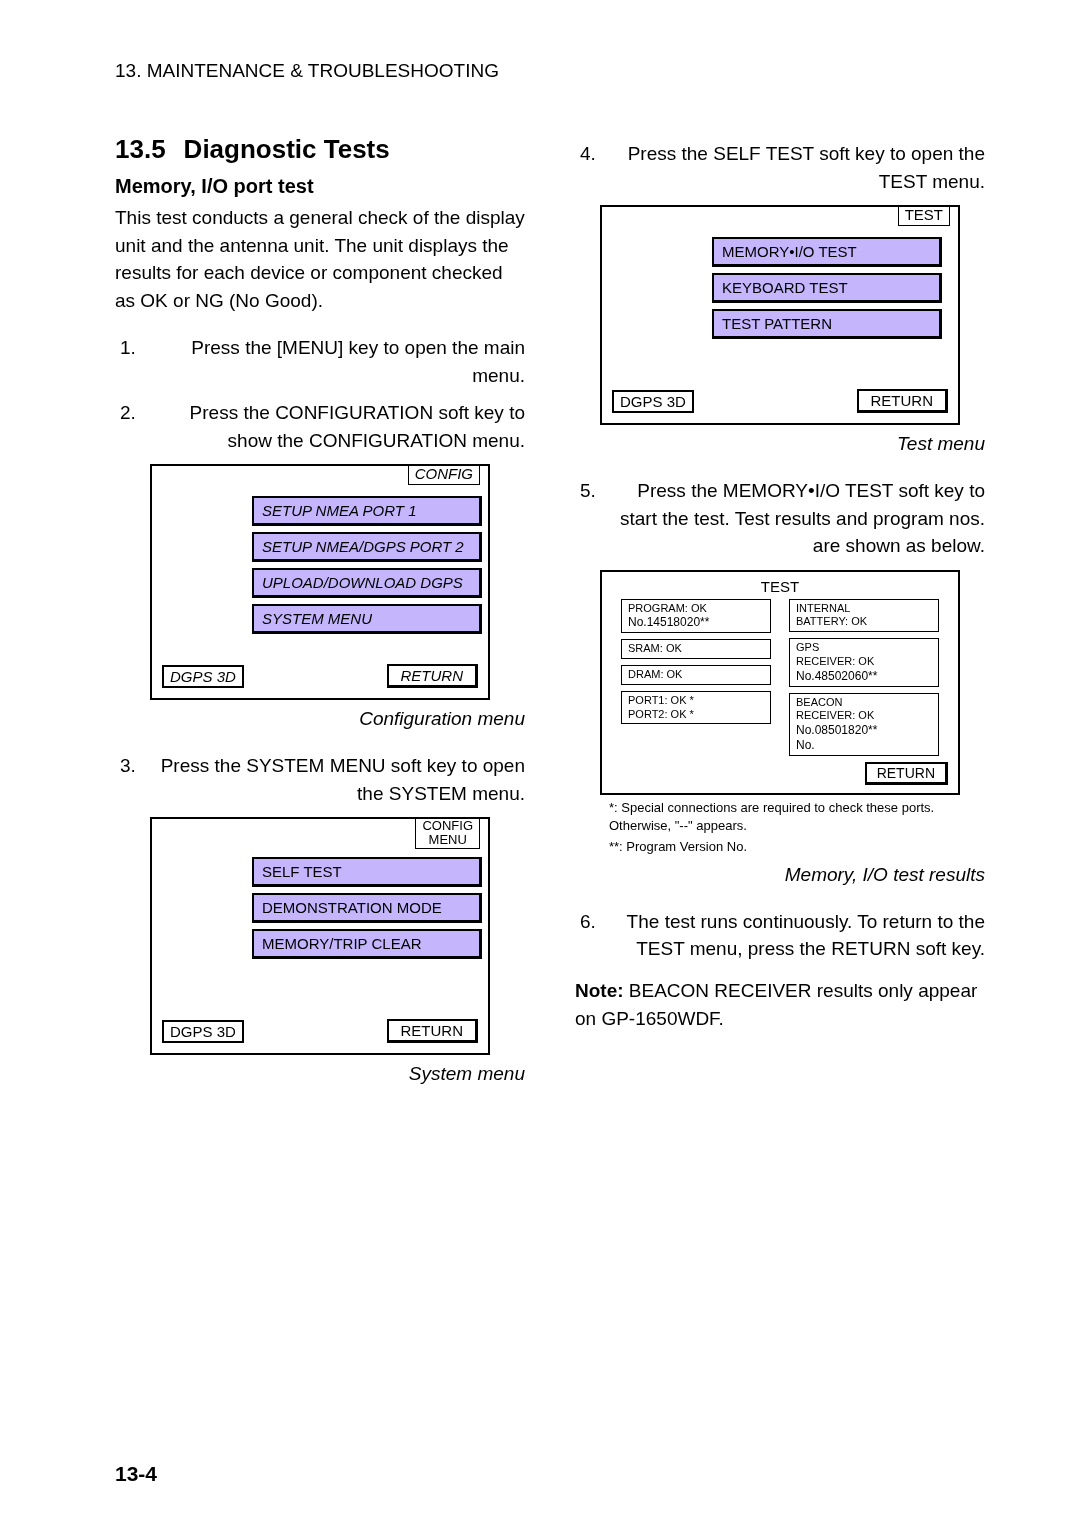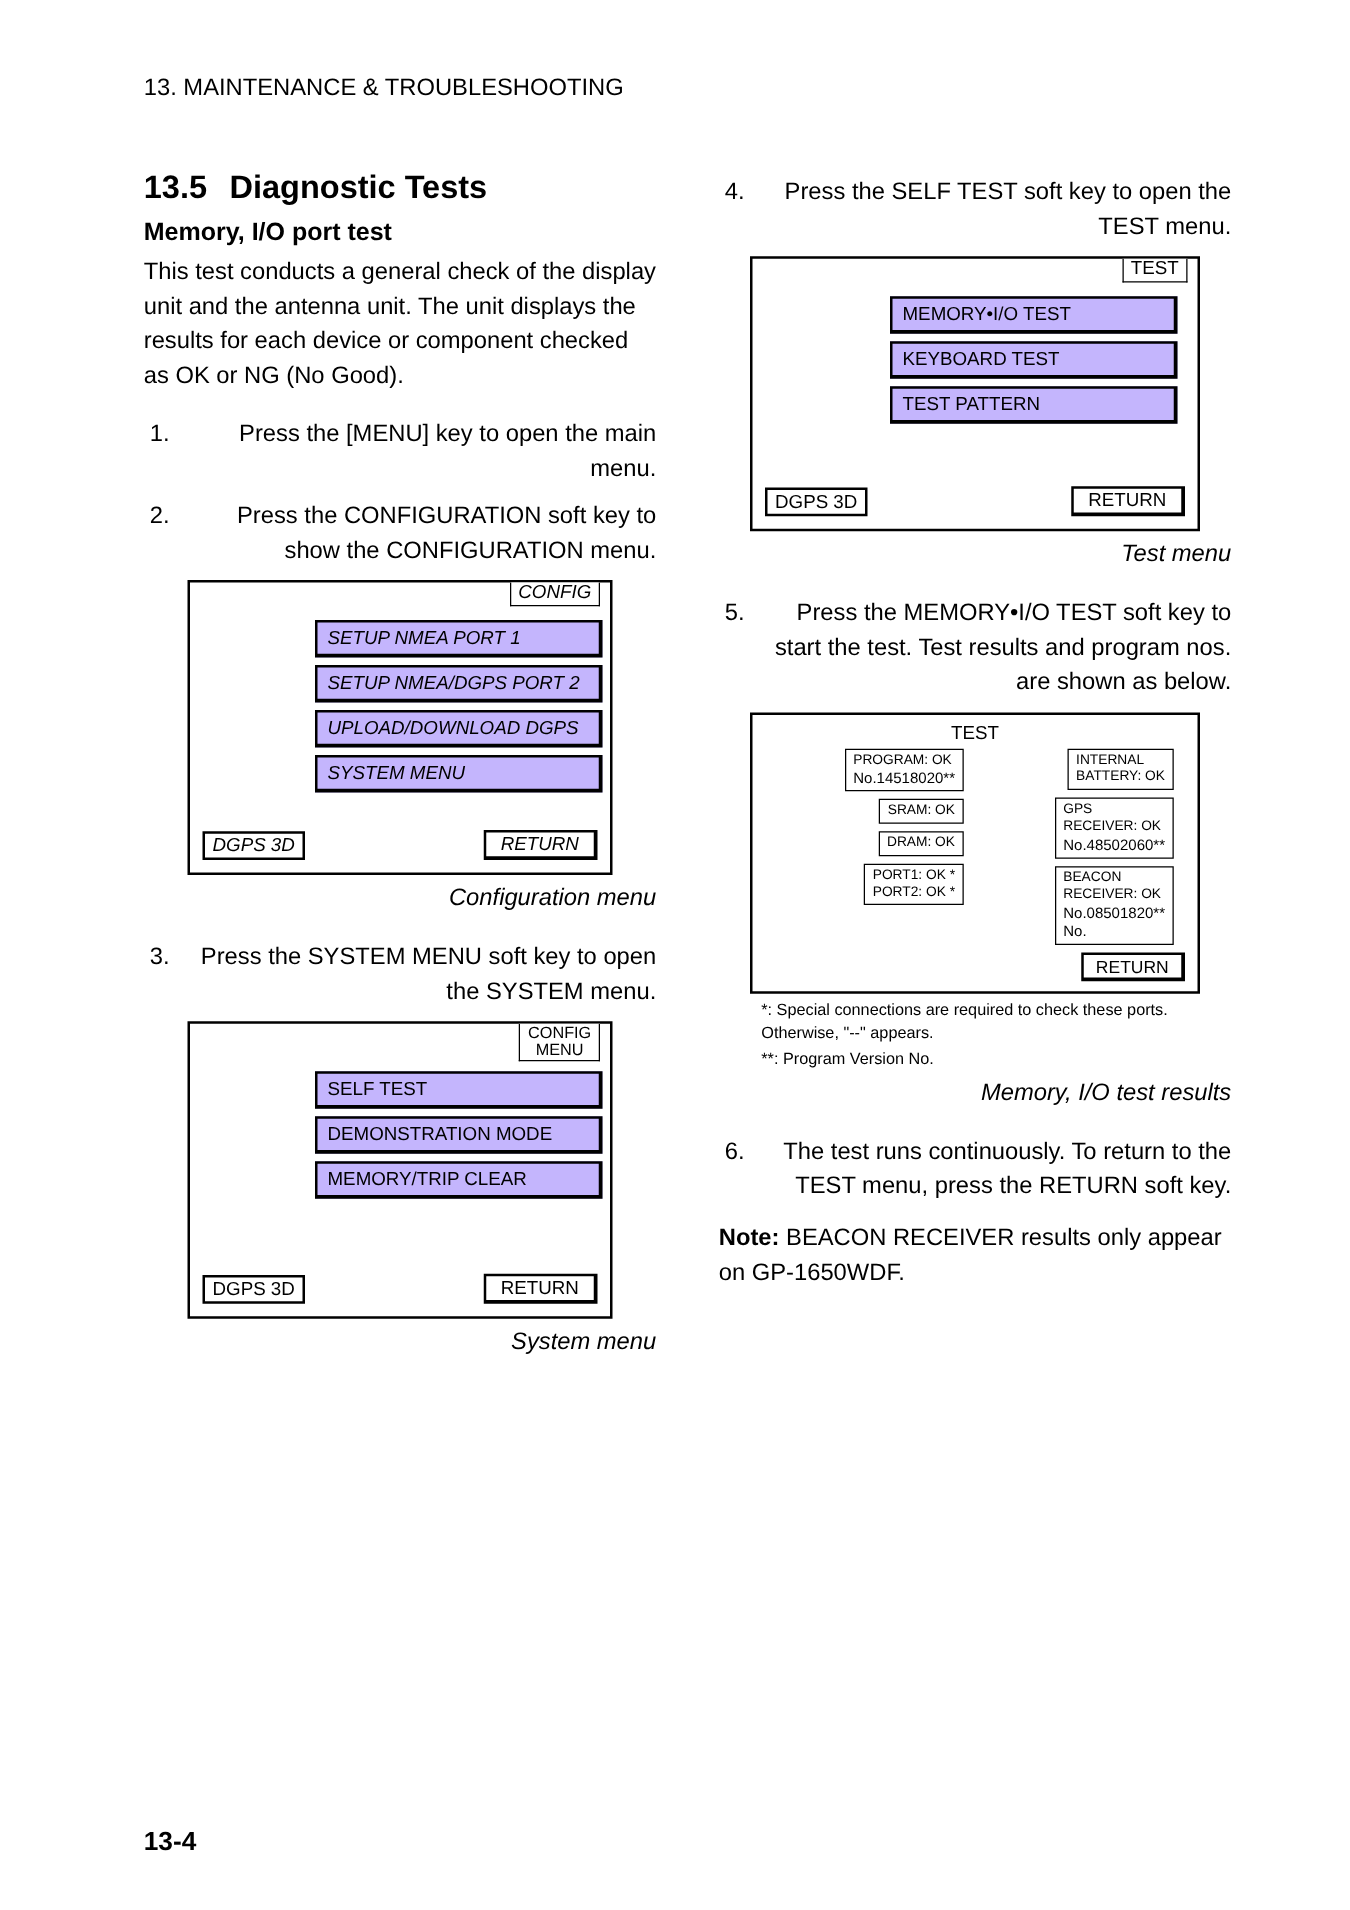--- a/index.html
+++ b/index.html
@@ -129,21 +129,21 @@
     box-sizing: border-box;
     padding: 6px 10px 8px 10px;
     position: relative;
   }
   .results .title { text-align: center; font-size: 15px; margin-bottom: 4px; }
   .results .grid {
     display: flex;
     gap: 18px;
     justify-content: center;
   }
-  .results .colres { display: flex; flex-direction: column; gap: 6px; width: 150px; align-items: flex-end;}
+  .results .colres { display: flex; flex-direction: column; gap: 6px; width: 150px;}
   .resbox {
     border: 1px solid #000;
     font-size: 11px;
     padding: 2px 6px;
     line-height: 1.25;
   }
   .resbox .sub { font-size: 12px; }
   .results .ret {
     text-align: right;
     margin-top: 6px;

